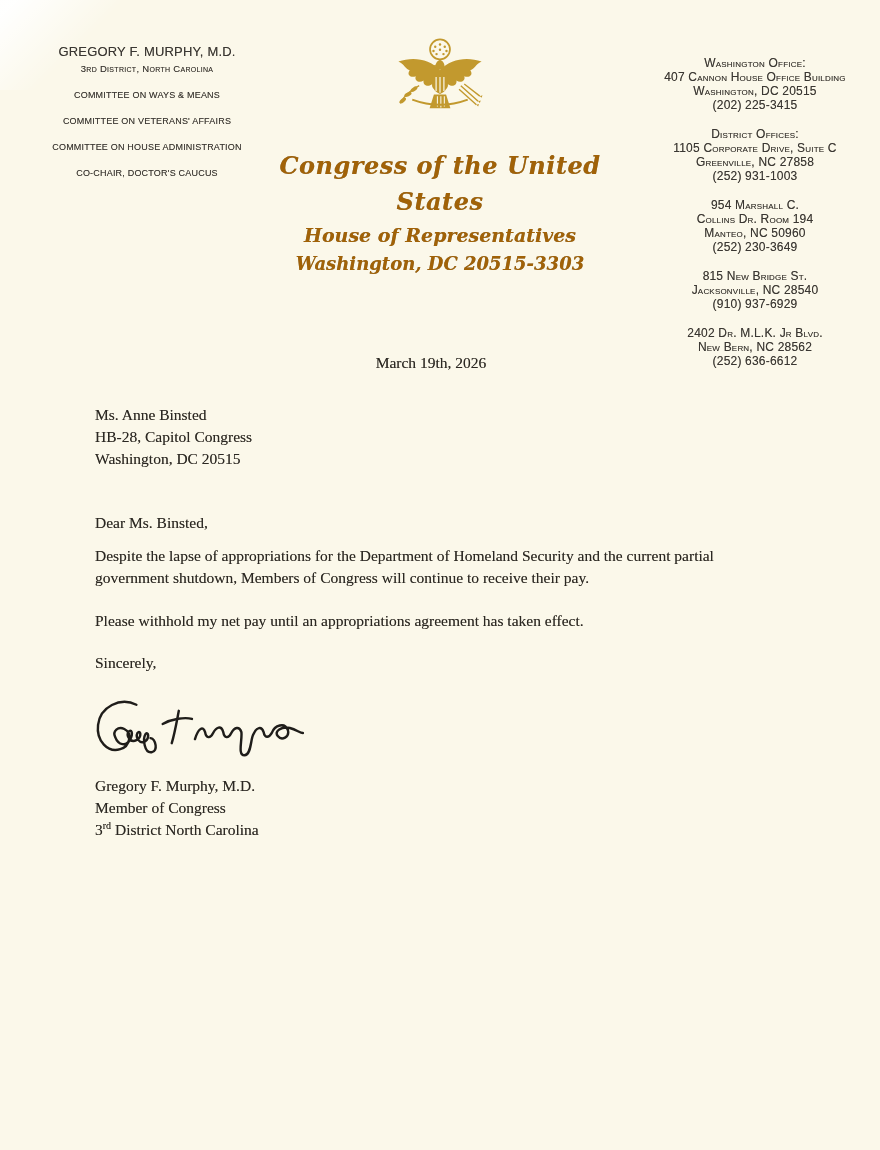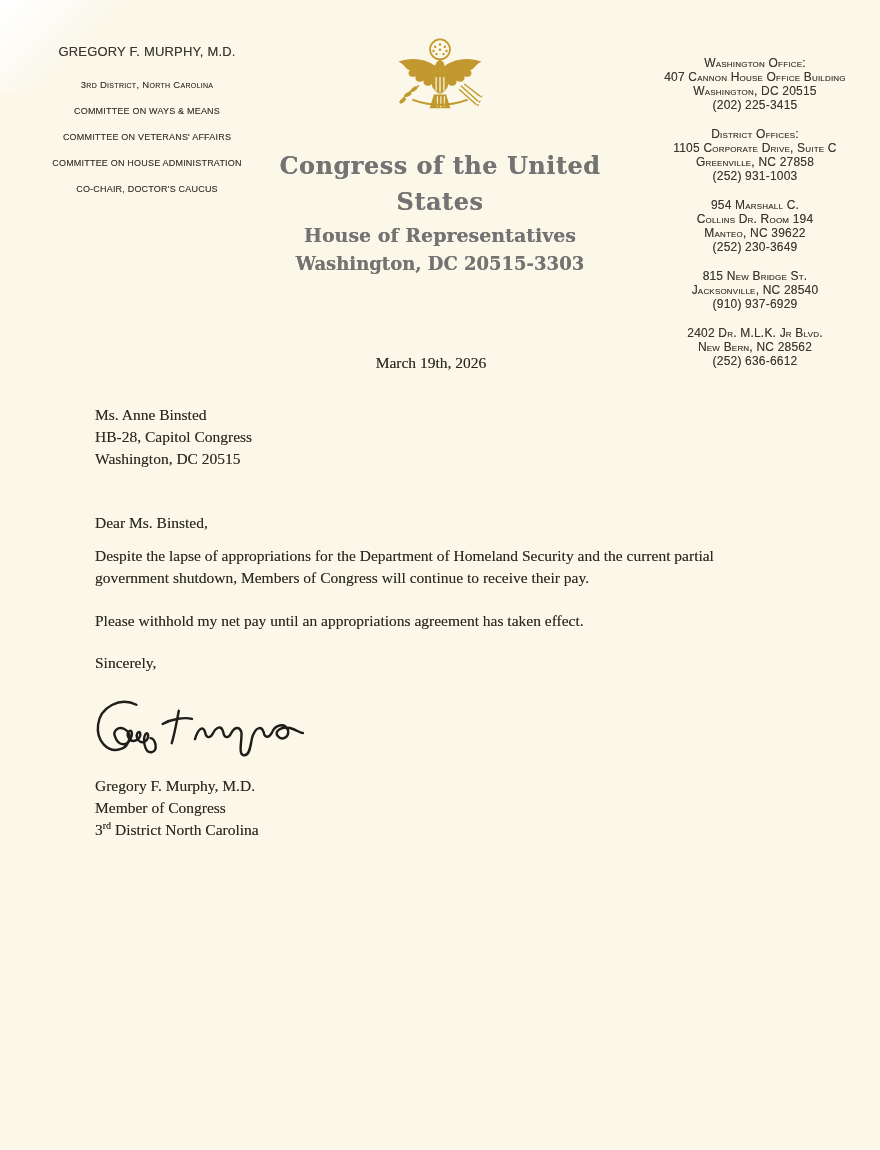--- a/index.html
+++ b/index.html
@@ -14,26 +14,26 @@
     pointer-events:none;
   }
   .scan{ text-shadow:0 0 .5px rgba(70,62,48,.55); }
 
   
   .lh-left{
     position:absolute; left:28px; top:44px; width:238px; text-align:center;
     font-family:"Liberation Sans", sans-serif; color:#3a3733;
   }
   .lh-name{ font-size:13px; letter-spacing:.2px; }
-  .lh-district{ font-size:9.5px; font-variant:small-caps; margin-top:20px; letter-spacing:.3px;}
+  .lh-district{ font-size:9.5px; font-variant:small-caps; margin-top:4px; letter-spacing:.3px;}
   .lh-committee{ font-size:9px; margin-top:16px; letter-spacing:.2px; }
 
   .lh-center{ position:absolute; left:240px; top:0; width:400px; text-align:center; }
   .eagle{ margin-top:30px; }
-  .lh-title{ font-family:"DejaVu Serif", serif; font-weight:bold; color:#737373; }
+  .lh-title{ font-family:"DejaVu Serif", serif; font-weight:bold; color:#a16207;font-style:italic; }
   .lh-title .t1{ font-size:24px; line-height:36px; letter-spacing:.5px; margin-top:6px;}
   .lh-title .t2{ font-size:19px; line-height:30px; }
   .lh-title .t3{ font-size:18px; line-height:28px; }
 
   .lh-right{
     position:absolute; left:636px; top:56px; width:238px; text-align:center;
     font-family:"Liberation Sans", sans-serif; font-size:12px; line-height:14px;
     font-variant:small-caps; color:#3a3733; letter-spacing:.2px;
   }
   .office{ margin-bottom:15px; }
@@ -119,21 +119,21 @@
     </div>
     <div class="office">
       <div>District Offices:</div>
       <div>1105 Corporate Drive, Suite C</div>
       <div>Greenville, NC 27858</div>
       <div>(252) 931-1003</div>
     </div>
     <div class="office">
       <div>954 Marshall C.</div>
       <div>Collins Dr. Room 194</div>
-      <div>Manteo, NC 39622</div>
+      <div>Manteo, NC 50960</div>
       <div>(252) 230-3649</div>
     </div>
     <div class="office">
       <div>815 New Bridge St.</div>
       <div>Jacksonville, NC 28540</div>
       <div>(910) 937-6929</div>
     </div>
     <div class="office">
       <div>2402 Dr. M.L.K. Jr Blvd.</div>
       <div>New Bern, NC 28562</div>

